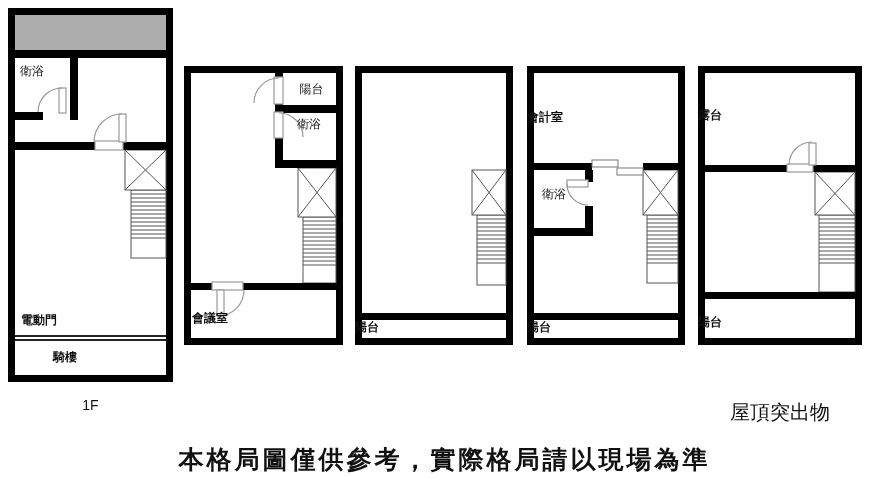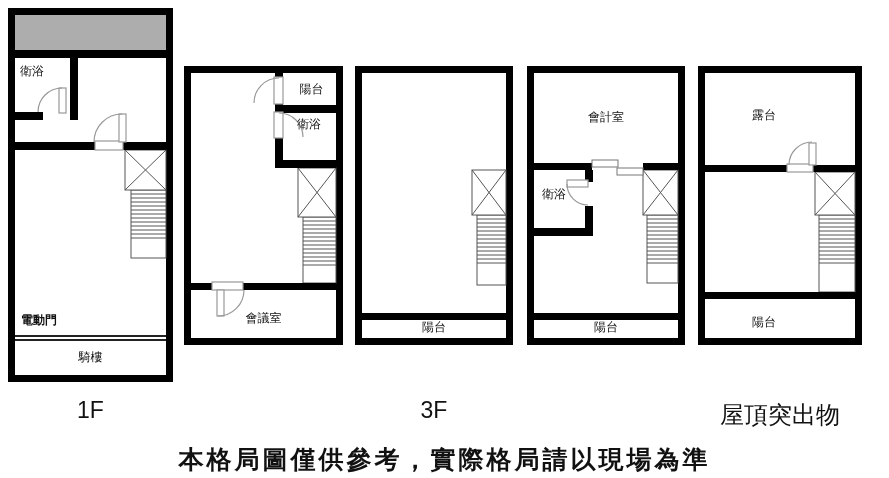--- a/index.html
+++ b/index.html
@@ -4,22 +4,22 @@
 <style>
   html,body{margin:0;padding:0;background:#ffffff;}
   .canvas{
     position:relative;width:889px;height:478px;background:#ffffff;overflow:hidden;
     font-family:"Liberation Sans","DejaVu Sans",sans-serif;color:#111;
   }
   .plan{position:absolute;}
   .plan svg{position:absolute;left:0;top:0;}
   .room-label{position:absolute;font-size:12px;line-height:18px;color:#111;white-space:nowrap;}
   .room-label.vert{white-space:normal;word-break:break-all;text-align:center;}
-  .room-label.center{left:0;right:0;text-align:center;}
-  .floor-label{position:absolute;font-size:23px;font-weight:500;text-align:center;color:#111;}
+  .room-label.center{left:0;right:0;font-weight:bold;}
+  .floor-label{position:absolute;font-size:14px;font-weight:500;text-align:center;color:#111;}
   .disclaimer{
     position:absolute;left:0;top:443px;width:889px;text-align:center;
     font-size:25px;font-weight:bold;letter-spacing:3px;color:#111;
   }
 </style>
 </head>
 <body>
 
 <div class="canvas">
 
@@ -50,21 +50,21 @@
         <rect x="111" y="106" width="7" height="28" fill="#fff"></rect>
         <path d="M114 106A28 28 0 0 0 86 134" fill="none"></path>
       </g>
       <g fill="#222">
         <rect x="7" y="327" width="151" height="2"></rect>
         <rect x="7" y="331" width="151" height="2"></rect>
       </g>
     </svg>
     <div class="room-label vert" style="left:10px;top:54px;width:28px;">衛浴</div>
     <div class="room-label" style="left:13px;top:303px;font-weight:bold;">電動門</div>
-    <div class="room-label center" style="top:340px;">騎樓</div>
+    <div class="room-label center" style="top:340px;margin-left:45px;">騎樓</div>
   </div>
 
   <div class="plan" style="left:184px;top:66px;width:159px;height:279px;">
     <svg width="159" height="279" viewBox="0 0 159 279">
       <rect x="0" y="0" width="159" height="279" fill="#000"></rect>
       <rect x="7" y="7" width="145" height="265" fill="#fff"></rect>
       <g stroke="#555" fill="#fff" stroke-width="1">
         <rect x="119" y="151" width="33" height="66"></rect>
         <path fill="none" d="M119 155H152M119 159H152M119 163H152M119 167H152M119 171H152M119 175H152M119 179H152M119 183H152M119 187H152M119 191H152M119 195H152M119 199H152"></path>
         <rect x="114" y="102" width="38" height="49"></rect>
@@ -88,21 +88,21 @@
         <path d="M95 47A24 24 0 0 1 119 71" fill="none"></path>
       </g>
       <g stroke="#999" stroke-width="1.2">
         <rect x="28" y="216" width="31" height="8" fill="#fff"></rect>
         <rect x="33" y="224" width="7" height="26" fill="#fff"></rect>
         <path d="M60 224A26 26 0 0 1 34 250" fill="none"></path>
       </g>
     </svg>
     <div class="room-label" style="left:103px;top:14px;width:49px;text-align:center;">陽台</div>
     <div class="room-label vert" style="left:111px;top:49px;width:28px;">衛浴</div>
-    <div class="room-label center" style="top:243px;">會議室</div>
+    <div class="room-label center" style="top:243px;padding-left:8px;">會議室</div>
   </div>
 
   <div class="plan" style="left:355px;top:66px;width:158px;height:279px;">
     <svg width="158" height="279" viewBox="0 0 158 279">
       <rect x="0" y="0" width="158" height="279" fill="#000"></rect>
       <rect x="7" y="7" width="144" height="265" fill="#fff"></rect>
       <g stroke="#555" fill="#fff" stroke-width="1">
         <rect x="122" y="149" width="29" height="70"></rect>
         <path fill="none" d="M122 153H151M122 157H151M122 161H151M122 165H151M122 169H151M122 173H151M122 177H151M122 181H151M122 185H151M122 189H151M122 193H151M122 197H151"></path>
         <rect x="117" y="104" width="34" height="45"></rect>
@@ -166,17 +166,16 @@
         <rect x="89" y="98" width="26" height="8" fill="#fff"></rect>
         <rect x="111" y="77" width="7" height="22" fill="#fff"></rect>
         <path d="M91 99A23 23 0 0 1 114 76" fill="none"></path>
       </g>
     </svg>
     <div class="room-label center" style="top:40px;">露台</div>
     <div class="room-label center" style="top:247px;">陽台</div>
   </div>
 
   <div class="floor-label" style="left:8px;top:397px;width:165px;">1F</div>
-  <div class="floor-label" style="left:355px;top:397px;width:158px;">3F</div>
-  <div class="floor-label" style="left:698px;top:399px;width:164px;font-size:24px;">屋頂突出物</div>
+  <div class="floor-label" style="left:698px;top:399px;width:164px;font-size:20px;">屋頂突出物</div>
 
   <div class="disclaimer">本格局圖僅供參考，實際格局請以現場為準</div>
 </div>
 
 </body></html>

